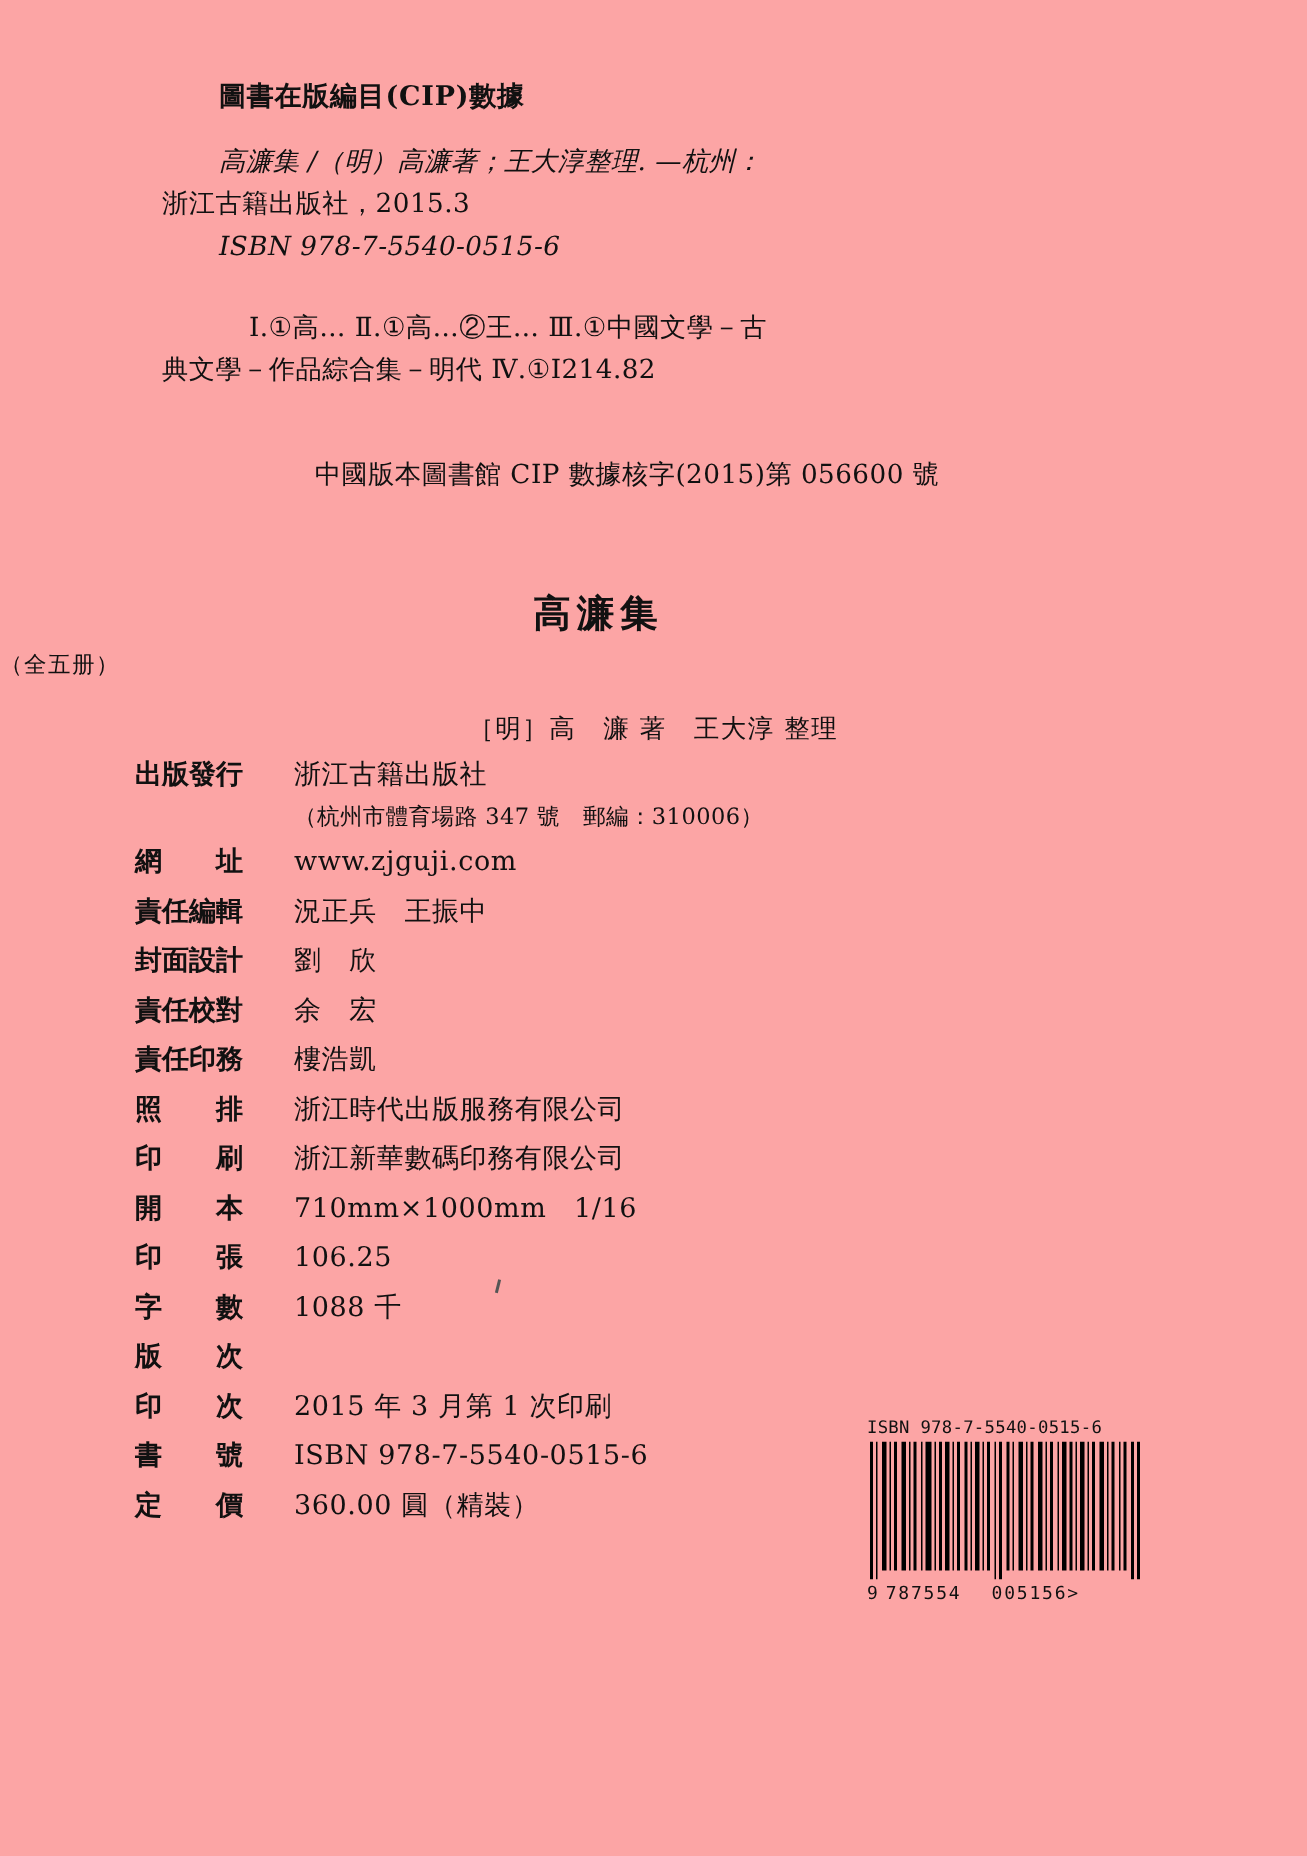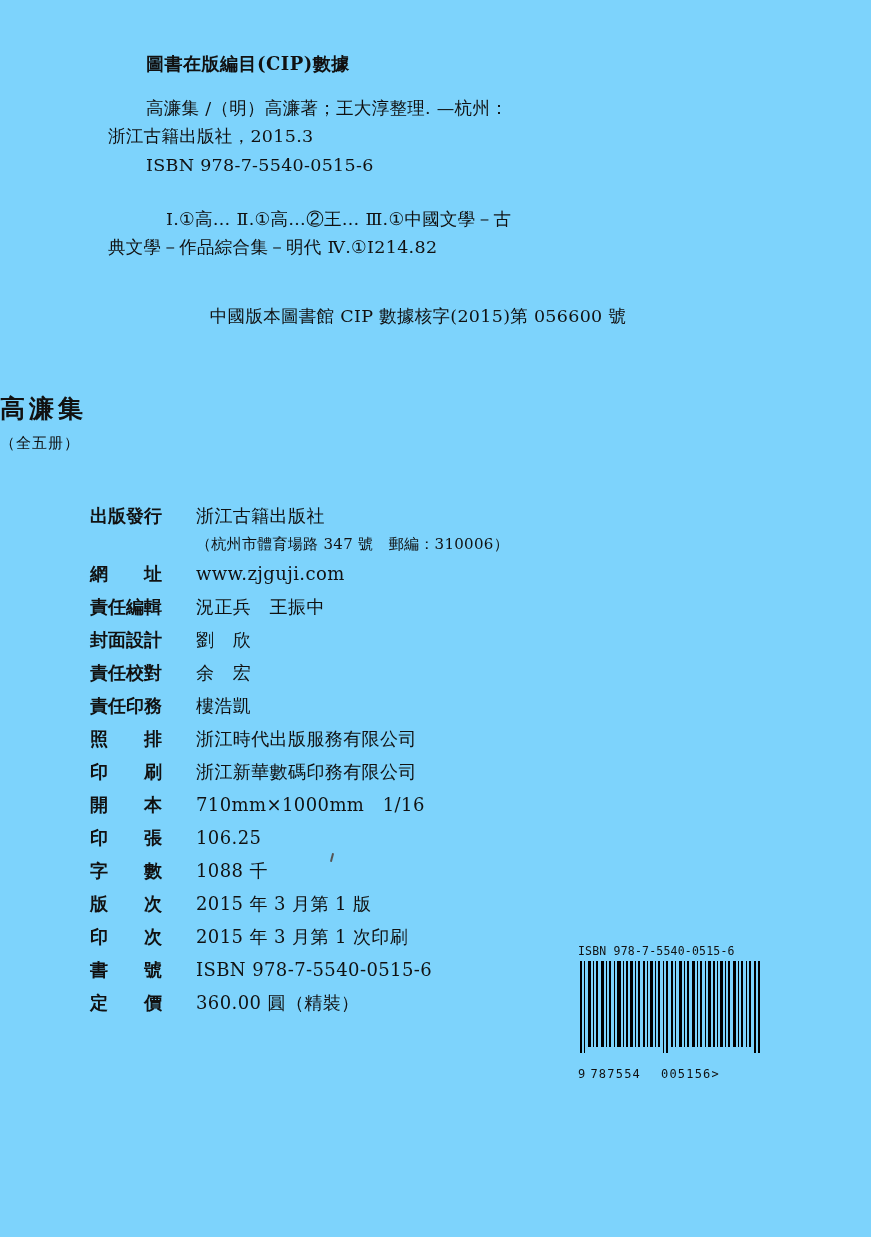--- a/index.html
+++ b/index.html
@@ -14,21 +14,21 @@
     font-family: "DejaVu Serif", "Liberation Serif", serif;
     color: #111111;
     overflow: hidden;
   }
 
   .page {
     position: absolute;
     left: 0; top: 0;
     width: 871px;
     height: 1237px;
-    background: #7dd3fc;
+    background: #fca5a5;
   }
 
   
   .cip {
     position: absolute;
     left: 108px;
     top: 52px;
     width: 640px;
   }
   .cip-title {
@@ -37,38 +37,39 @@
     letter-spacing: 0.5px;
     margin-left: 38px;
     margin-bottom: 18px;
   }
   .cip-line {
     font-size: 17.5px;
     line-height: 1.62;
     letter-spacing: 0.3px;
     white-space: pre;
   }
-  .indent1 { padding-left: 38px; }
+  .indent1 { padding-left: 38px; font-style: italic; }
   .indent2 { padding-left: 58px; }
   .gap-top-lg { margin-top: 26px; }
 
   .cip-center {
     font-size: 17.5px;
     letter-spacing: 0.3px;
     margin-top: 42px;
     text-align: center;
     padding-right: 20px;
   }
 
   
   .book-title {
     position: absolute;
     left: 0;
     top: 392px;
     width: 798px;
+    text-align: center;
     font-size: 25px;
     font-weight: bold;
     letter-spacing: 4px;
     font-family: "DejaVu Serif", "Liberation Serif", serif;
   }
   .book-volumes {
     position: absolute;
     left: 0;
     top: 434px;
     width: 871px;
@@ -147,21 +148,21 @@
   }
   .bars {
     height: 92px;
     width: 184px;
     display: block;
   }
   .barcode-digits {
     font-family: "DejaVu Sans Mono", "Liberation Mono", monospace;
     font-size: 12px;
     letter-spacing: 1.2px;
-    margin-top: 14px;
+    margin-top: 2px;
     white-space: nowrap;
   }
   .barcode-digits .lead { margin-right: 4px; }
   .barcode-digits .grp { margin-right: 20px; }
 
   .speck {
     position: absolute;
     width: 2px;
     height: 9px;
     background: #555;
@@ -181,20 +182,21 @@
     <div class="cip-line indent1">ISBN 978-7-5540-0515-6</div>
 
     <div class="cip-line indent2 gap-top-lg">Ⅰ.①高… Ⅱ.①高…②王… Ⅲ.①中國文學－古</div>
     <div class="cip-line">典文學－作品綜合集－明代 Ⅳ.①I214.82</div>
 
     <div class="cip-center">中國版本圖書館 CIP 數據核字(2015)第 056600 號</div>
   </div>
 
   <div class="book-title">高濂集</div>
   <div class="book-volumes">（全五册）</div>
+  <div class="byline">［明］高　濂 著　王大淳 整理</div>
 
   <div class="colophon">
 
     <div class="row">
       <div class="label">出版發行</div>
       <div class="value">浙江古籍出版社</div>
     </div>
     <div class="sub-row">（杭州市體育場路 347 號　郵編：310006）</div>
 
     <div class="row">
@@ -242,21 +244,20 @@
       <div class="value">106.25</div>
     </div>
 
     <div class="row">
       <div class="label">字　　數</div>
       <div class="value">1088 千</div>
     </div>
 
     <div class="row">
       <div class="label">版　　次</div>
-      <div class="value">2015 年 3 月第 1 版</div>
     </div>
 
     <div class="row">
       <div class="label">印　　次</div>
       <div class="value">2015 年 3 月第 1 次印刷</div>
     </div>
 
     <div class="row">
       <div class="label">書　　號</div>
       <div class="value">ISBN 978-7-5540-0515-6</div>

